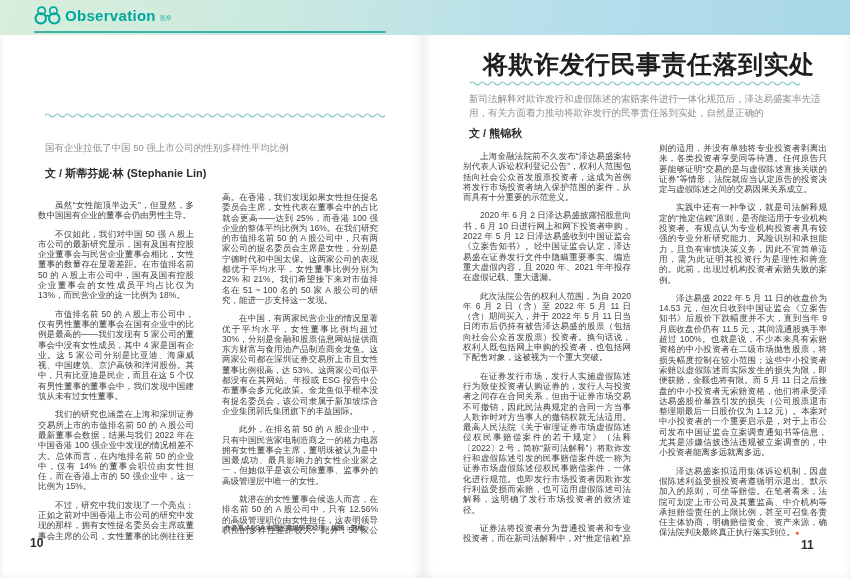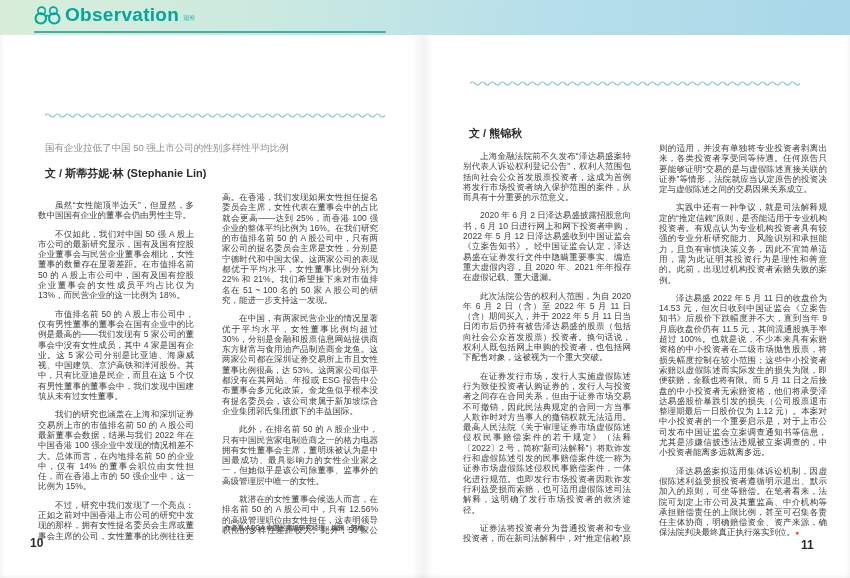--- a/index.html
+++ b/index.html
@@ -9,21 +9,21 @@
     font-family:"Liberation Sans","DejaVu Sans",sans-serif;
     box-shadow:inset 0 0 6px rgba(0,0,0,0.08);
   }
   
   .banner{
     position:absolute;left:0;top:0;width:850px;height:35px;
     background:linear-gradient(100deg,#d8eeda 0%,#cdeadf 28%,#b6dfeb 65%,#a9d7e8 100%);
   }
   .brand{position:absolute;left:34px;top:4px;display:flex;align-items:center;gap:4px;}
   .brand-text{
-    font-size:19px;font-weight:bold;color:#00a79d;letter-spacing:0.3px;
+    font-size:15px;font-weight:bold;color:#00a79d;letter-spacing:0.3px;
     font-family:"Liberation Sans","DejaVu Sans",sans-serif;
   }
   .brand-suffix{font-size:6px;color:#2fb3a8;margin-top:6px;}
   .brand-underline{
     position:absolute;left:34px;top:31px;width:352px;height:2px;
     background:#3fb1a6;border-radius:1px;
   }
   .spine{
     position:absolute;left:412px;top:35px;width:22px;height:543px;
     background:linear-gradient(90deg,rgba(0,0,0,0) 0%,rgba(0,0,0,0.05) 50%,rgba(0,0,0,0) 100%);
@@ -116,23 +116,25 @@
         <p>不过，研究中我们发现了一个亮点：正如之前对中国香港上市公司的研究中发现的那样，拥有女性提名委员会主席或董事会主席的公司，女性董事的比例往往更高。在香港，我们发现如果女性担任提名委员会主席，女性代表在董事会中的占比就会更高——达到 25%，而香港 100 强企业的整体平均比例为 16%。在我们研究的市值排名前 50 的 A 股公司中，只有两家公司的提名委员会主席是女性，分别是宁德时代和中国太保。这两家公司的表现都优于平均水平，女性董事比例分别为 22% 和 21%。我们希望接下来对市值排名在 51 ~ 100 名的 50 家 A 股公司的研究，能进一步支持这一发现。</p>
         <p>在中国，有两家民营企业的情况显著优于平均水平，女性董事比例均超过 30%，分别是金融和股票信息网站提供商东方财富与食用油产品制造商金龙鱼。这两家公司都在深圳证券交易所上市且女性董事比例很高，达 53%。这两家公司似乎都没有在其网站、年报或 ESG 报告中公布董事会多元化政策。金龙鱼似乎根本没有提名委员会，该公司隶属于新加坡综合企业集团郭氏集团旗下的丰益国际。</p>
         <p>此外，在排名前 50 的 A 股企业中，只有中国民营家电制造商之一的格力电器拥有女性董事会主席，董明珠被认为是中国最成功、最具影响力的女性企业家之一，但她似乎是该公司除董事、监事外的高级管理层中唯一的女性。</p>
         <p>就潜在的女性董事会候选人而言，在排名前 50 的 A 股公司中，只有 12.56% 的高级管理职位由女性担任，这表明领导职位的多样性差距较大。此外，50 家公司中有 30 家没有明确的董事会多元化政策，这表明他们对这些事项缺乏承诺。<span class="end-dot">●</span></p>
       </div>
     <p class="author-note">作者系 ACGA 中国区高级研究经理；编辑：郭楠</p>
     <div class="pagenum pagenum-left" style="left:0;">10</div>
   </section>
 
   <section class="page page-right">
+    <h1 class="article-title">将欺诈发行民事责任落到实处</h1>
     <svg class="wavy" width="330" height="7">
       <rect width="330" height="7" fill="url(#wavepat)"></rect>
     </svg>
+    <p class="subtitle">新司法解释对欺诈发行和虚假陈述的索赔案件进行一体化规范后，泽达易盛案率先适用，有关方面着力推动将欺诈发行的民事责任落到实处，自然是正确的</p>
     <p class="byline">文 / 熊锦秋</p>
     <div class="article-body">
         <p>上海金融法院前不久发布“泽达易盛案特别代表人诉讼权利登记公告”，权利人范围包括向社会公众首发股票投资者，这成为首例将发行市场投资者纳入保护范围的案件，从而具有十分重要的示范意义。</p>
         <p>2020 年 6 月 2 日泽达易盛披露招股意向书，6 月 10 日进行网上和网下投资者申购，2022 年 5 月 12 日泽达易盛收到中国证监会《立案告知书》。经中国证监会认定，泽达易盛在证券发行文件中隐瞒重要事实、编造重大虚假内容，且 2020 年、2021 年年报存在虚假记载、重大遗漏。</p>
         <p>此次法院公告的权利人范围，为自 2020 年 6 月 2 日（含）至 2022 年 5 月 11 日（含）期间买入，并于 2022 年 5 月 11 日当日闭市后仍持有被告泽达易盛的股票（包括向社会公众首发股票）投资者。换句话说，权利人既包括网上申购的投资者，也包括网下配售对象，这被视为一个重大突破。</p>
         <p>在证券发行市场，发行人实施虚假陈述行为致使投资者认购证券的，发行人与投资者之间存在合同关系，但由于证券市场交易不可撤销，因此民法典规定的合同一方当事人欺诈时对方当事人的撤销权就无法适用。最高人民法院《关于审理证券市场虚假陈述侵权民事赔偿案件的若干规定》（法释〔2022〕2 号，简称“新司法解释”）将欺诈发行和虚假陈述引发的民事赔偿案件统一称为证券市场虚假陈述侵权民事赔偿案件，一体化进行规范。也即发行市场投资者因欺诈发行利益受损而索赔，也可适用虚假陈述司法解释，这明确了发行市场投资者的救济途径。</p>
         <p>证券法将投资者分为普通投资者和专业投资者，而在新司法解释中，对“推定信赖”原则的适用，并没有单独将专业投资者剥离出来，各类投资者享受同等待遇。任何原告只要能够证明“交易的是与虚假陈述直接关联的证券”等情形，法院就应当认定原告的投资决定与虚假陈述之间的交易因果关系成立。</p>
         <p>实践中还有一种争议，就是司法解释规定的“推定信赖”原则，是否能适用于专业机构投资者。有观点认为专业机构投资者具有较强的专业分析研究能力、风险识别和承担能力，且负有审慎决策义务，因此不宜简单适用，需为此证明其投资行为是理性和善意的。此前，出现过机构投资者索赔失败的案例。</p>
         <p>泽达易盛 2022 年 5 月 11 日的收盘价为 14.53 元，但次日收到中国证监会《立案告知书》后股价下跌幅度并不大，直到当年 9 月底收盘价仍有 11.5 元，其间流通股换手率超过 100%。也就是说，不少本来具有索赔资格的中小投资者在二级市场抛售股票，将损失幅度控制在较小范围；这些中小投资者索赔以虚假陈述而实际发生的损失为限，即便获赔，金额也将有限。而 5 月 11 日之后接盘的中小投资者无索赔资格，他们将承受泽达易盛股价暴跌引发的损失（公司股票退市整理期最后一日股价仅为 1.12 元）。本案对中小投资者的一个重要启示是，对于上市公司发布中国证监会立案调查通知书等信息，尤其是涉嫌信披违法违规被立案调查的，中小投资者能离多远就离多远。</p>
         <p>泽达易盛案拟适用集体诉讼机制，因虚假陈述利益受损投资者遵循明示退出、默示加入的原则，可坐等赔偿。在笔者看来，法院可划定上市公司及其董监高、中介机构等承担赔偿责任的上限比例，甚至可召集各责任主体协商，明确赔偿资金、资产来源，确保法院判决最终真正执行落实到位。<span class="end-dot">●</span></p>

